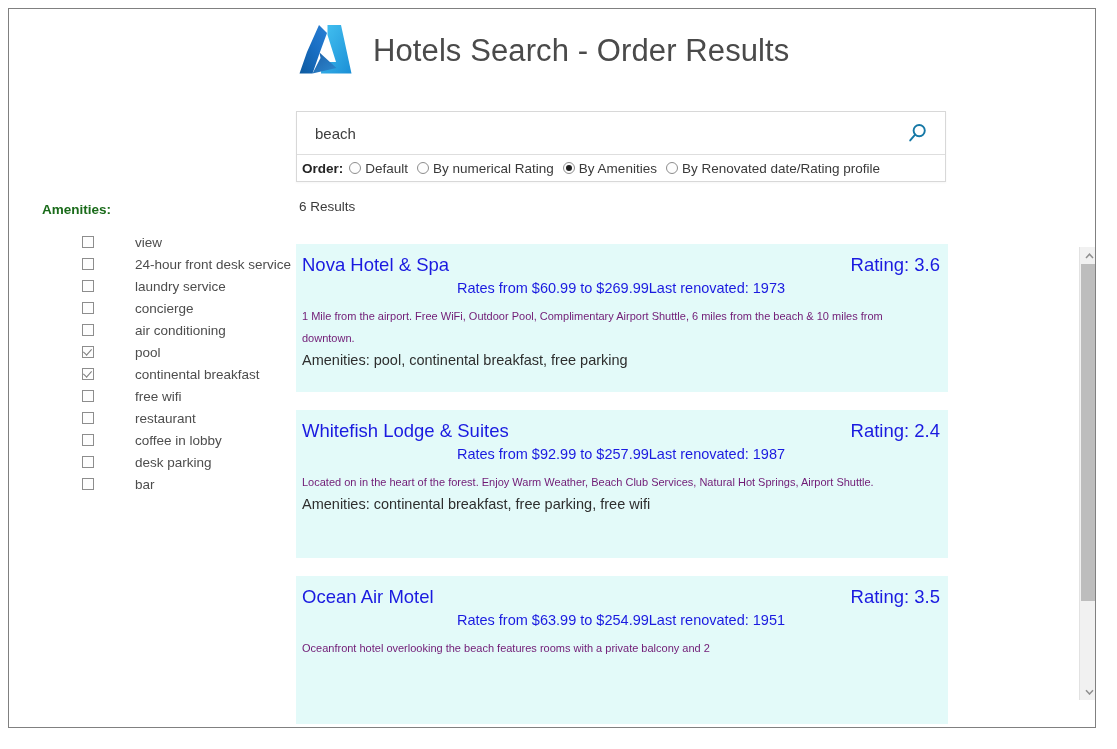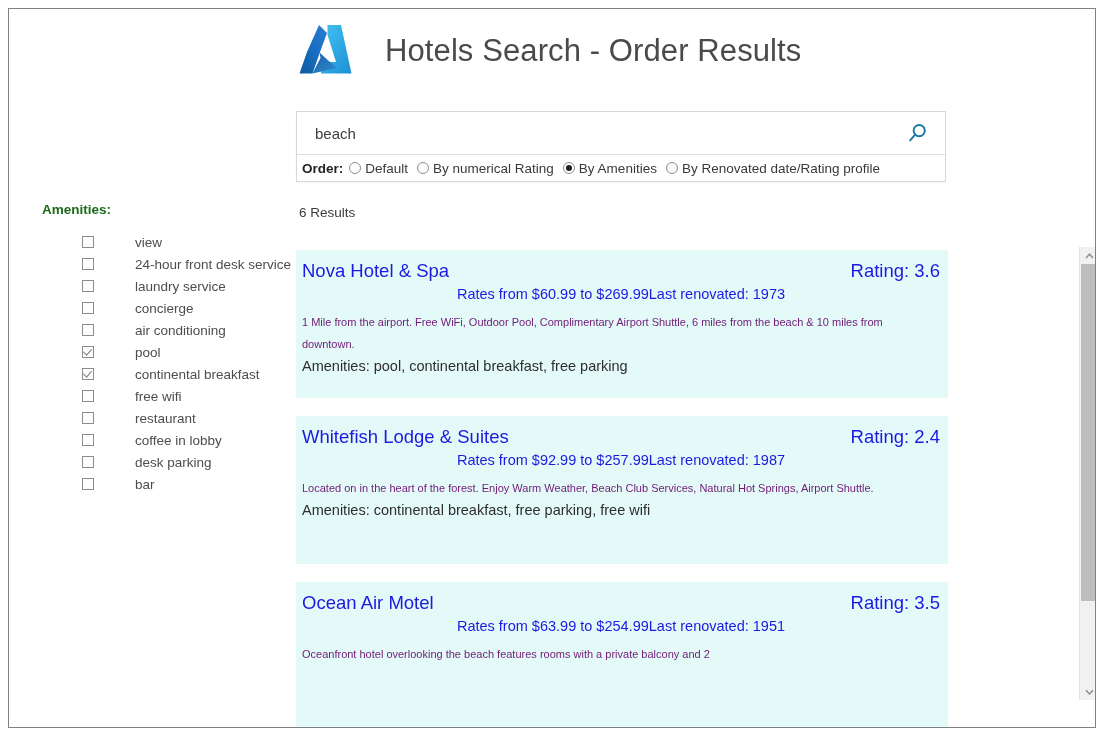--- a/index.html
+++ b/index.html
@@ -28,21 +28,21 @@
     overflow: hidden;
   }
 
   
   #page-header {
     position: absolute;
     left: 288px;
     top: 2px;
     display: flex;
     align-items: center;
-    gap: 32px;
+    gap: 20px;
     height: 80px;
   }
   #azure-logo {
     width: 56px;
     height: 58px;
     flex: none;
     display: block;
   }
   #page-title {
     font-size: 31px;
@@ -196,21 +196,21 @@
     position: absolute;
     left: 287px;
     top: 190px;
     width: 652px;
     height: 530px;
     overflow: hidden;
   }
   #results-count {
     font-size: 13.5px;
     color: #3b3b3b;
-    margin: 6px 0 30px 3px;
+    margin: 0 0 30px 3px;
   }
   .result-card {
     background: #e3faf9;
     padding: 10px 8px 10px 6px;
     margin-bottom: 18px;
     box-sizing: border-box;
   }
   .card-line-top {
     display: flex;
     justify-content: space-between;

